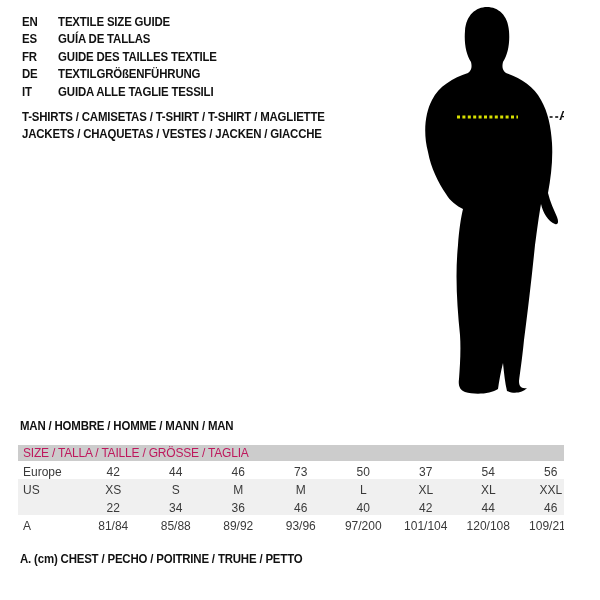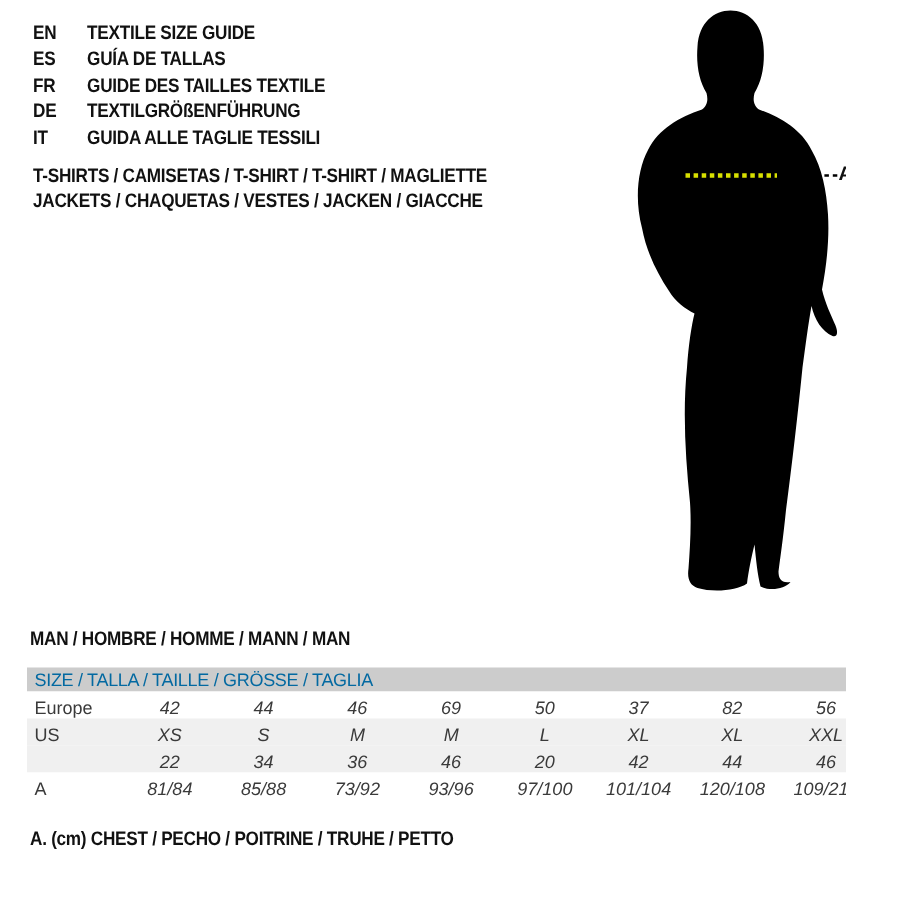--- a/index.html
+++ b/index.html
@@ -20,25 +20,25 @@
 
   
   .figure { position:absolute; left:415px; top:5px; width:150px; height:392px; }
   .measure-label { position:absolute; left:559px; top:108px; font-size:13px; font-weight:bold; }
 
   
   .man-heading { position:absolute; left:20px; top:418px; font-size:13px; font-weight:bold; letter-spacing:-0.2px; white-space:nowrap; }
 
   
   .size-table { position:absolute; left:18px; top:445px; width:564px; font-size:12px; color:#3a3a3a; }
-  .t-header { background:#cccccc; height:16px; line-height:16px; padding-left:5px; color:#0369a1; letter-spacing:-0.2px; white-space:nowrap; overflow:hidden; }
+  .t-header { background:#cccccc; height:16px; line-height:16px; padding-left:5px; color:#be185d; letter-spacing:-0.2px; white-space:nowrap; overflow:hidden; }
   .t-row { display:flex; height:18px; align-items:flex-end; background:#fff; }
   .t-row.alt { background:#f0f0f0; }
   .t-label { width:64px; flex:0 0 64px; padding-left:5px; text-align:left; }
-  .t-cell { flex:1 1 0; text-align:center;font-style:italic; }
+  .t-cell { flex:1 1 0; text-align:center; }
 
   
   .footnote { position:absolute; left:20px; top:551px; font-size:13px; font-weight:bold; letter-spacing:-0.2px; white-space:nowrap; }
 </style>
 </head>
 <body>
 
 <div class="page">
 
   <div class="lang-list cond">
@@ -109,24 +109,24 @@
   <div class="man-heading cond">MAN / HOMBRE / HOMME / MANN / MAN</div>
 
   <div class="size-table">
     <div class="t-header">SIZE / TALLA / TAILLE / GRÖSSE / TAGLIA</div>
 
     <div class="t-row">
       <div class="t-label">Europe</div>
       <div class="t-cell">42</div>
       <div class="t-cell">44</div>
       <div class="t-cell">46</div>
-      <div class="t-cell">69</div>
+      <div class="t-cell">73</div>
       <div class="t-cell">50</div>
       <div class="t-cell">37</div>
-      <div class="t-cell">82</div>
+      <div class="t-cell">54</div>
       <div class="t-cell">56</div>
     </div>
 
     <div class="t-row alt">
       <div class="t-label">US</div>
       <div class="t-cell">XS</div>
       <div class="t-cell">S</div>
       <div class="t-cell">M</div>
       <div class="t-cell">M</div>
       <div class="t-cell">L</div>
@@ -134,33 +134,33 @@
       <div class="t-cell">XL</div>
       <div class="t-cell">XXL</div>
     </div>
 
     <div class="t-row alt">
       <div class="t-label"></div>
       <div class="t-cell">22</div>
       <div class="t-cell">34</div>
       <div class="t-cell">36</div>
       <div class="t-cell">46</div>
-      <div class="t-cell">20</div>
+      <div class="t-cell">40</div>
       <div class="t-cell">42</div>
       <div class="t-cell">44</div>
       <div class="t-cell">46</div>
     </div>
 
     <div class="t-row">
       <div class="t-label">A</div>
       <div class="t-cell">81/84</div>
       <div class="t-cell">85/88</div>
-      <div class="t-cell">73/92</div>
+      <div class="t-cell">89/92</div>
       <div class="t-cell">93/96</div>
-      <div class="t-cell">97/100</div>
+      <div class="t-cell">97/200</div>
       <div class="t-cell">101/104</div>
       <div class="t-cell">120/108</div>
       <div class="t-cell">109/212</div>
     </div>
   </div>
 
   <div class="footnote cond">A. (cm) CHEST / PECHO / POITRINE / TRUHE / PETTO</div>
 
 </div>
 

